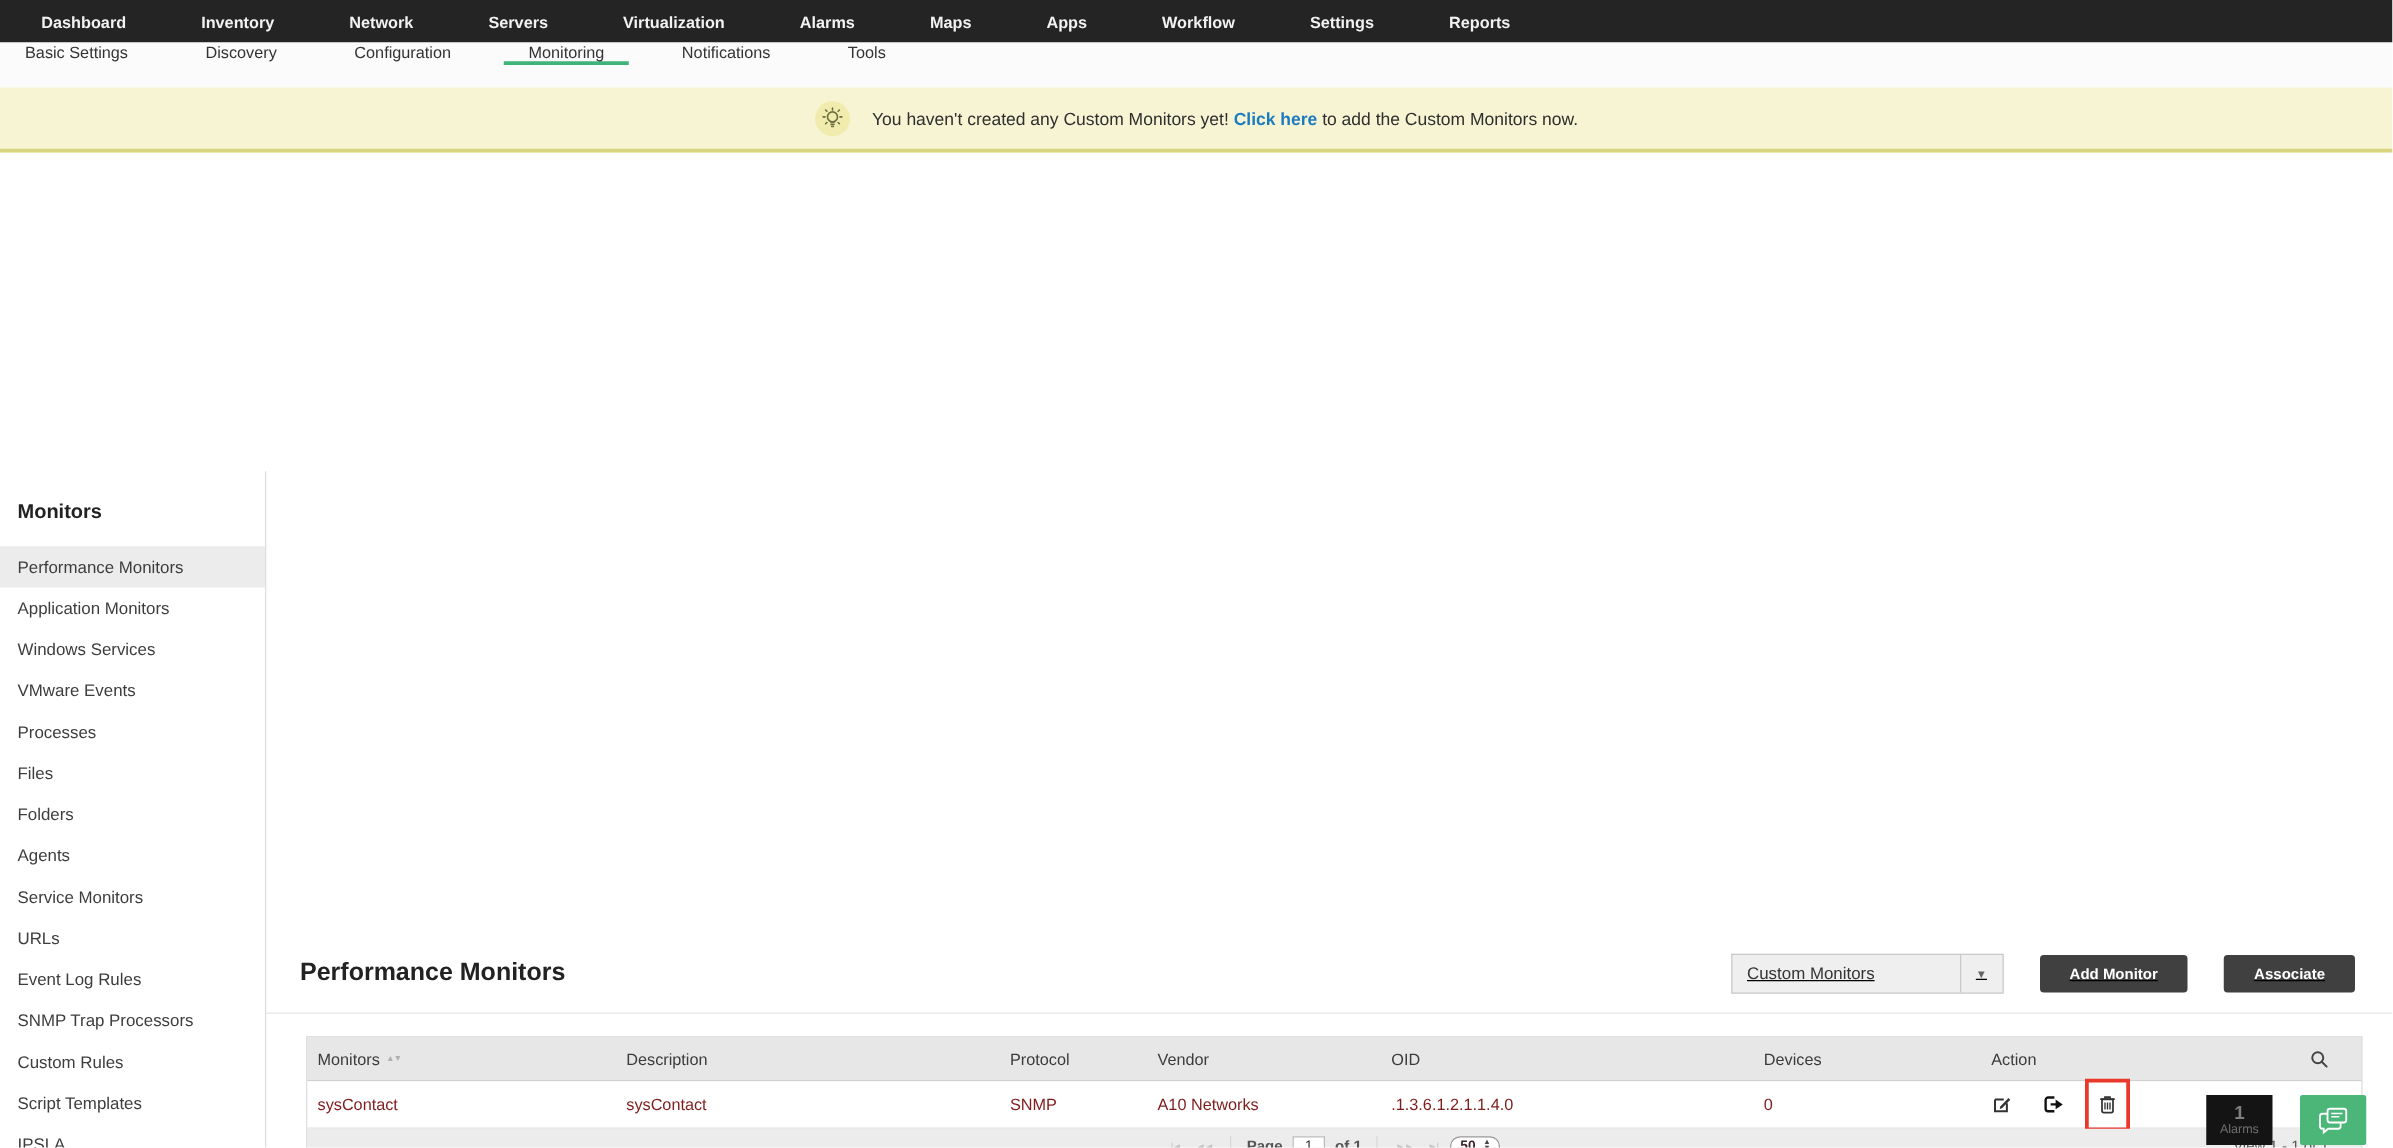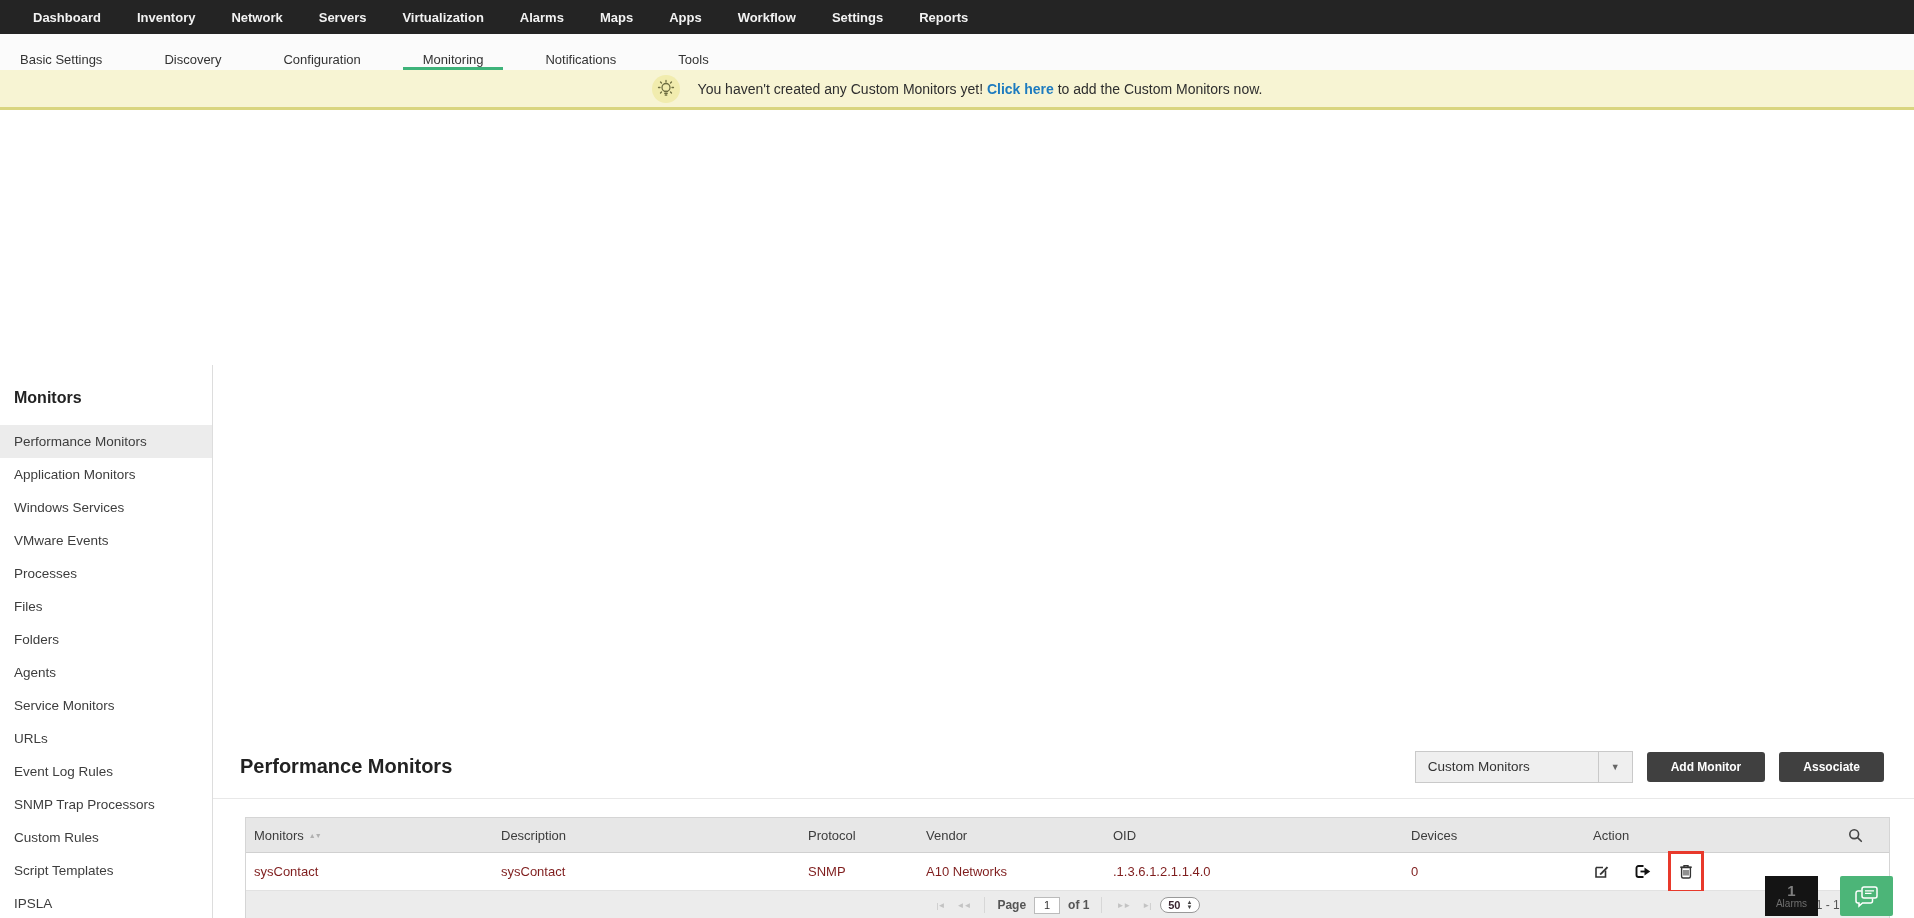--- a/index.html
+++ b/index.html
@@ -1,51 +1,51 @@
 <!DOCTYPE html>
 <html><head>
 <meta charset="utf-8">
 <style>
   * { margin:0; padding:0; box-sizing:border-box; }
   html,body { width:1914px; height:918px; overflow:hidden; }
   body { font-family:"Liberation Sans", sans-serif; background:#ffffff; position:relative; }
 
   
   .topnav { height:34px; background:#242424; display:flex; align-items:center;
-            padding-left:33px; gap:36px; }
+            padding-left:33px; gap:60px; }
   .topnav-item { color:#f2f2f2; font-size:13px; font-weight:700; cursor:pointer; white-space:nowrap; }
 
   
-  .subnav { height:36px; background:#fbfbfb; display:flex; align-items:flex-end; gap:22px; }
+  .subnav { height:36px; background:#fbfbfb; display:flex; align-items:flex-start; gap:22px; }
   .subnav-item { font-size:13px; color:#333; display:flex; align-items:center;
                  padding:0 20px; border-bottom:3px solid transparent; cursor:pointer; white-space:nowrap; }
   .subnav-item.active { border-bottom-color:#3eb37a; }
 
   
-  .banner { height:40px; background:#f7f4d3; border-bottom:3px solid #d9d57f;
+  .banner { height:52px; background:#f7f4d3; border-bottom:3px solid #d9d57f;
             display:flex; align-items:center; justify-content:center; gap:18px; }
   .bulb-wrap { width:28px; height:28px; border-radius:50%; background:#f1ecae;
                display:flex; align-items:center; justify-content:center; }
   .banner-text { font-size:14px; color:#2e2e2e; }
   .banner-link { color:#1d7bbf; font-weight:700; text-decoration:none; cursor:pointer; }
 
   
   .content { display:flex; height:810px;align-items:flex-end; }
   .sidebar { width:213px; background:#ffffff; border-right:1px solid #ddd; flex-shrink:0; }
   .sidebar h2 { font-size:16px; font-weight:700; color:#222; padding:24px 0 18px 14px; }
   .sidebar ul { list-style:none; }
   .sidebar li { height:33px; line-height:33px; padding-left:14px; font-size:13.5px;
                 color:#3d3d3d; cursor:pointer; white-space:nowrap; }
   .sidebar li.selected { background:#ececec; }
 
   .main { flex:1; position:relative; }
   .main-header { height:64px; display:flex; align-items:center; justify-content:space-between;
                  padding:0 30px 0 27px; border-bottom:1px solid #e8e8e8; }
   .page-title { font-size:20px; font-weight:700; color:#222; }
-  .controls { display:flex; align-items:center; gap:8px; }
+  .controls { display:flex; align-items:center; gap:23px;text-decoration:underline; }
   .dropdown { width:218px; height:32px; background:#efefef; border:1px solid #c9c9c9;
               display:flex; align-items:center; font-size:13.5px; color:#333; cursor:pointer; }
   .dropdown .dd-value { flex:1; padding-left:12px; }
   .dropdown .dd-arrow-box { width:34px; height:100%; border-left:1px solid #c9c9c9;
               display:flex; align-items:center; justify-content:center; font-size:9px; color:#666; }
   .btn { height:30px; border:none; border-radius:3px; background:#404040; color:#fff;
          font-size:12px; font-weight:700; padding:0 24px; cursor:pointer;
          font-family:"Liberation Sans", sans-serif; margin-left:6px; }
 
   

